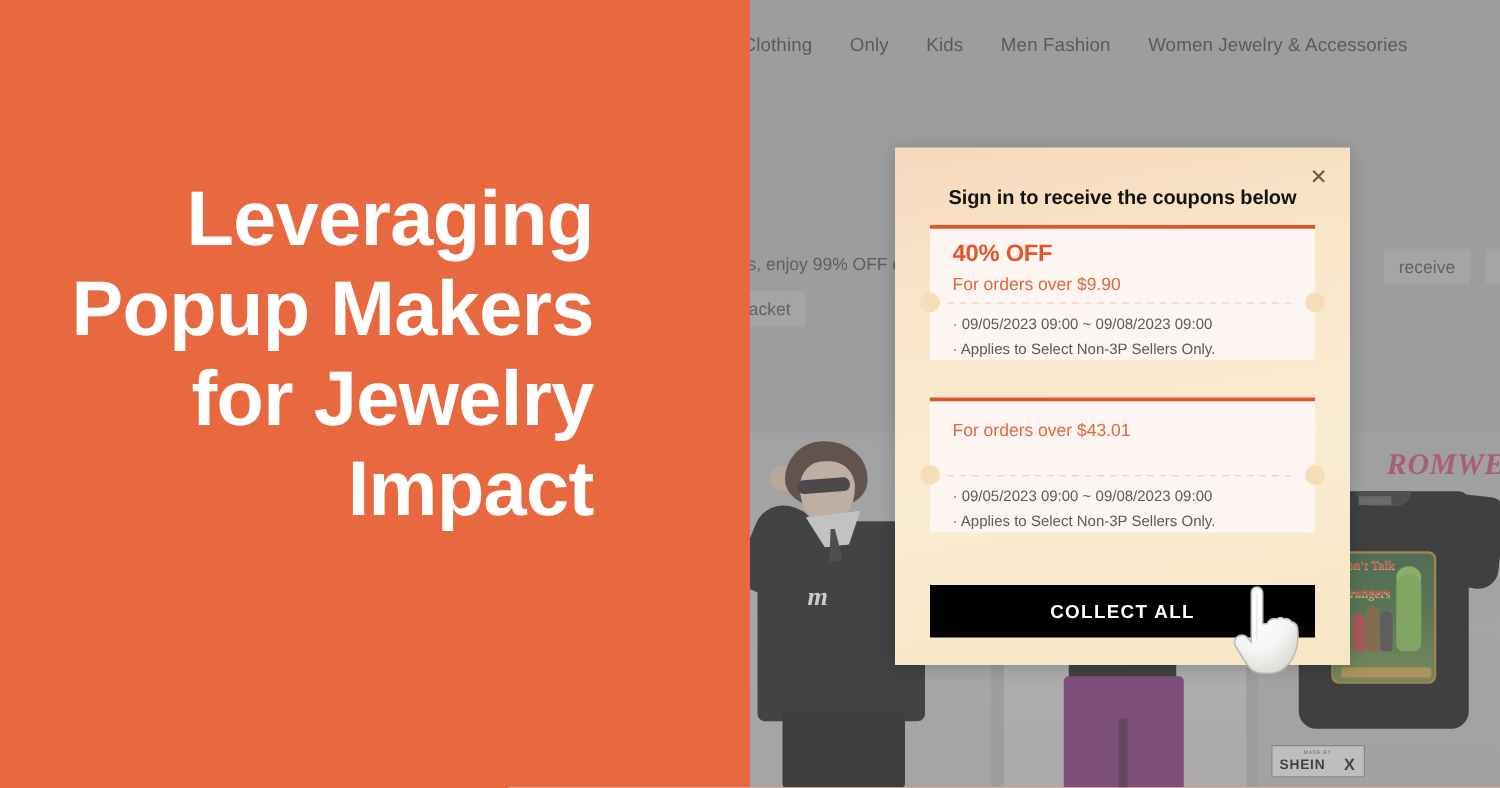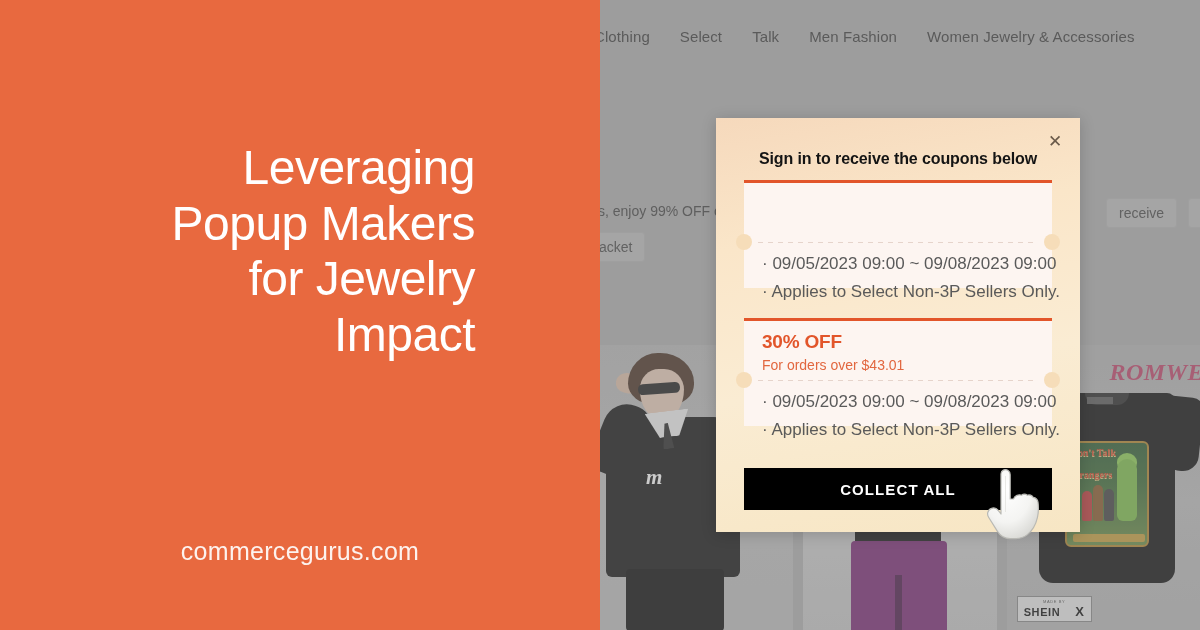--- a/index.html
+++ b/index.html
@@ -22,22 +22,22 @@
     background:#E8693F;
     z-index:50;
   }
   .headline {
     position:absolute;
     left:0; right:40px;
     top:140px;
     text-align:right;
     color:#ffffff;
     font-family:"Liberation Sans", sans-serif;
-    font-weight:normal;
-    font-size:48px;
+    font-weight:bold;
+    font-size:62px;
     line-height:1.16;
     letter-spacing:-0.5px;
     padding-right:85px;
   }
   .headline .ln { display:block; white-space:nowrap; }
   .site-url {
     position:absolute;
     left:0; right:0;
     top:537px;
     text-align:center;
@@ -440,21 +440,21 @@
     width:16px; height:16px;
     border-radius:50%;
     background:#f6ddb9;
   }
   .notch-l { left:-8px; }
   .notch-r { right:-8px; }
   .coupon-terms {
     position:absolute;
     left:18px; right:14px;
     top:70px;
-    font-size:17px;
+    font-size:12px;
     color:#5a5a5a;
     line-height:1.65;
   }
   .coupon-terms div { white-space:nowrap; }
 
   .collect-btn {
     position:absolute;
     left:28px; top:350px;
     width:308px; height:42px;
     background:#000000;
@@ -479,22 +479,22 @@
 </style>
 </head>
 <body>
 
 <div class="canvas">
 
   <div class="shop">
 
     <div class="shop-nav">
       <span class="nav-item">Clothing</span>
-      <span class="nav-item">Select</span>
-      <span class="nav-item">Talk</span>
+      <span class="nav-item">Only</span>
+      <span class="nav-item">Kids</span>
       <span class="nav-item">Men Fashion</span>
       <span class="nav-item">Women Jewelry &amp; Accessories</span>
     </div>
 
     <div class="promo-bar">
       <span class="promo-text">s, enjoy 99% OFF on c</span>
     </div>
 
     <div class="chip-row">
       <span class="chip chip-jacket">acket</span>
@@ -561,33 +561,36 @@
   </div>
 
   <div class="popup">
 
     <div class="popup-close">✕</div>
 
     <div class="popup-title">Sign in to receive the coupons below</div>
 
     <div class="coupon coupon-1">
       <div class="coupon-top-line"></div>
+      <div class="coupon-inner">
+        <div class="coupon-pct">40% OFF</div>
+        <div class="coupon-sub">For orders over $9.90</div>
+      </div>
       <div class="coupon-dash"></div>
       <div class="notch notch-l"></div>
       <div class="notch notch-r"></div>
       <div class="coupon-terms">
         <div>· 09/05/2023 09:00 ~ 09/08/2023 09:00</div>
         <div>· Applies to Select Non-3P Sellers Only.</div>
       </div>
     </div>
 
     <div class="coupon coupon-2">
       <div class="coupon-top-line"></div>
       <div class="coupon-inner">
-        <div class="coupon-pct">30% OFF</div>
         <div class="coupon-sub">For orders over $43.01</div>
       </div>
       <div class="coupon-dash"></div>
       <div class="notch notch-l"></div>
       <div class="notch notch-r"></div>
       <div class="coupon-terms">
         <div>· 09/05/2023 09:00 ~ 09/08/2023 09:00</div>
         <div>· Applies to Select Non-3P Sellers Only.</div>
       </div>
     </div>
@@ -609,16 +612,15 @@
     </svg>
   </div>
 
   <div class="left-panel">
     <div class="headline">
       <span class="ln">Leveraging</span>
       <span class="ln">Popup Makers</span>
       <span class="ln">for Jewelry</span>
       <span class="ln">Impact</span>
     </div>
-    <div class="site-url">commercegurus.com</div>
   </div>
 
 </div>
 
 </body></html>

